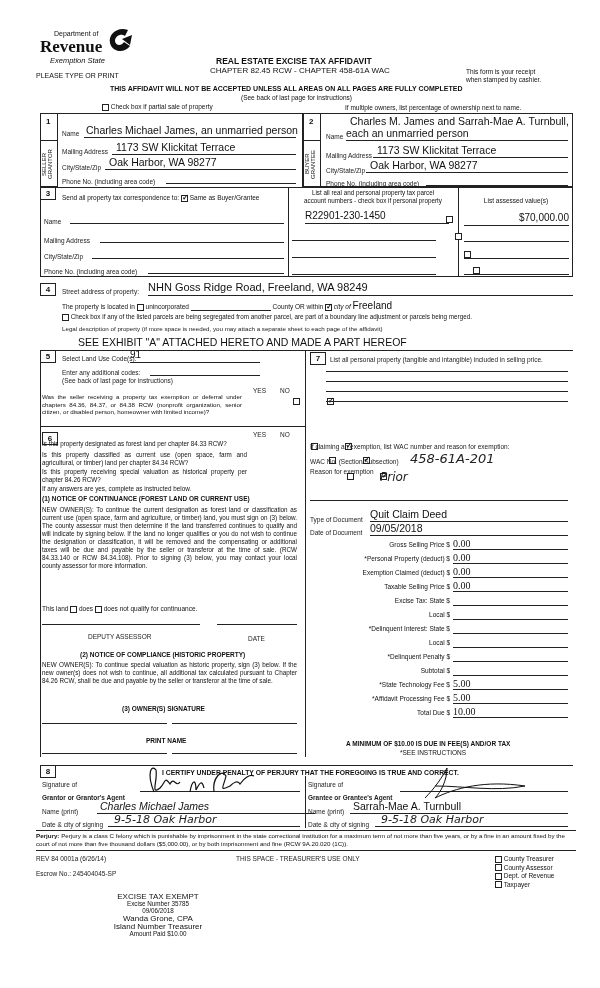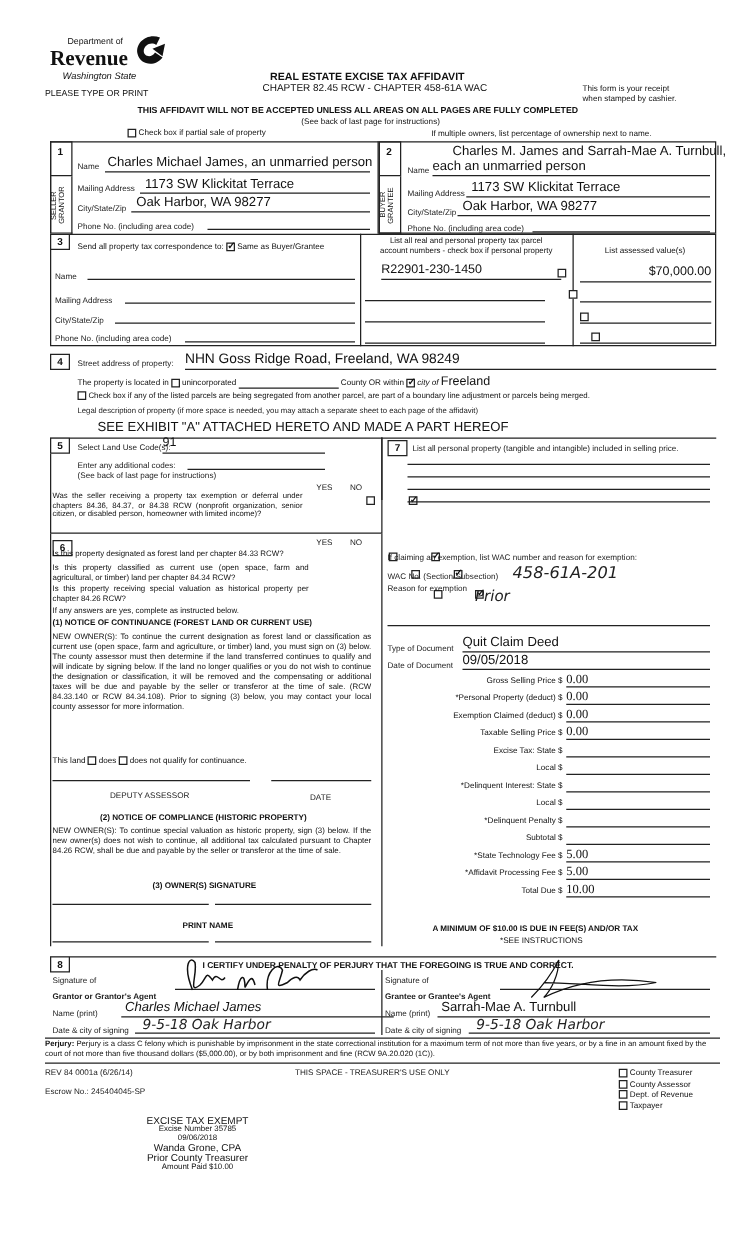--- a/index.html
+++ b/index.html
@@ -22,21 +22,21 @@
 </style>
 </head>
 <body>
 
 
 
 
 <div class="abs" style="left:40px;top:30px;width:100px;height:40px;">
   <span class="abs" style="left:14px;top:0px;font-size:7px;">Department of</span>
   <span class="abs" style="left:0px;top:7px;font-size:17px;font-weight:bold;font-family:'Liberation Serif',serif;">Revenue</span>
-  <span class="abs" style="left:10px;top:26px;font-size:7.5px;font-style:italic;">Washington State</span>
+  <span class="abs" style="left:10px;top:26px;font-size:7.5px;font-style:italic;">Exemption State</span>
   <svg class="abs" style="left:66px;top:-4px;" width="28" height="28" viewBox="0 0 28 28">
     <path d="M22 4 C12 0 2 8 4 17 C6 26 18 28 24 20 L18 16 C15 21 9 19 9 15 C9 10 15 7 19 10 Z" fill="#111"></path>
     <path d="M16 13 L26 9 L24 19 Z" fill="#111"></path>
   </svg>
 </div>
 <span class="abs" style="left:36px;top:72px;font-size:7px;">PLEASE TYPE OR PRINT</span>
 <span class="abs" style="left:216px;top:56px;font-size:8.5px;font-weight:bold;">REAL ESTATE EXCISE TAX AFFIDAVIT</span>
 <span class="abs" style="left:210px;top:66px;font-size:8px;">CHAPTER 82.45 RCW - CHAPTER 458-61A WAC</span>
 <span class="abs" style="left:466px;top:68px;font-size:6.5px;">This form is your receipt</span>
 <span class="abs" style="left:466px;top:76px;font-size:6.5px;">when stamped by cashier.</span>
@@ -63,21 +63,21 @@
 
 <span class="abs lbl" style="left:62px;top:130px;">Name</span>
 <div class="line" style="left:84px;top:124px;width:212px;height:14px;"><span class="val" style="padding-left:2px;font-size:10.5px;">Charles Michael James, an unmarried person</span></div>
 <span class="abs lbl" style="left:62px;top:148px;">Mailing Address</span>
 <div class="line" style="left:112px;top:141px;width:184px;height:14px;"><span class="val" style="padding-left:4px;font-size:10.5px;">1173 SW Klickitat Terrace</span></div>
 <span class="abs lbl" style="left:62px;top:164px;">City/State/Zip</span>
 <div class="line" style="left:105px;top:156px;width:191px;height:14px;"><span class="val" style="padding-left:4px;font-size:10.5px;">Oak Harbor,  WA  98277</span></div>
 <span class="abs lbl" style="left:62px;top:178px;">Phone No. (including area code)</span>
 <div class="line" style="left:166px;top:174px;width:130px;height:10px;"></div>
 
-<div class="abs val" style="left:350px;top:115px;font-size:10.5px;margin-left:12px;">Charles M. James and Sarrah-Mae A. Turnbull,</div>
+<div class="abs val" style="left:350px;top:115px;font-size:10.5px;">Charles M. James and Sarrah-Mae A. Turnbull,</div>
 <span class="abs lbl" style="left:326px;top:133px;">Name</span>
 <div class="line" style="left:346px;top:127px;width:222px;height:14px;"><span class="val" style="font-size:10.5px;">each an unmarried person</span></div>
 <span class="abs lbl" style="left:326px;top:152px;">Mailing Address</span>
 <div class="line" style="left:373px;top:144px;width:195px;height:14px;"><span class="val" style="padding-left:4px;font-size:10.5px;">1173 SW Klickitat Terrace</span></div>
 <span class="abs lbl" style="left:326px;top:167px;">City/State/Zip</span>
 <div class="line" style="left:366px;top:159px;width:202px;height:14px;"><span class="val" style="padding-left:4px;font-size:10.5px;">Oak Harbor, WA 98277</span></div>
 <span class="abs lbl" style="left:326px;top:180px;">Phone No. (including area code)</span>
 <div class="line" style="left:426px;top:176px;width:142px;height:10px;"></div>
 
 
@@ -315,18 +315,18 @@
   <div><span class="cb"></span> <span>Dept. of Revenue</span></div>
   <div><span class="cb"></span> <span>Taxpayer</span></div>
 </div>
 
 
 <div class="abs" style="left:100px;top:893px;width:116px;text-align:center;font-family:Liberation Sans, sans-serif;line-height:1.05;">
   <div style="font-size:8px;">EXCISE TAX EXEMPT</div>
   <div style="font-size:6.3px;">Excise Number 35785</div>
   <div style="font-size:6.3px;">09/06/2018</div>
   <div style="font-size:8px;">Wanda Grone, CPA</div>
-  <div style="font-size:8px;">Prior County Treasurer</div>
+  <div style="font-size:8px;">Island Number Treasurer</div>
   <div style="font-size:6.3px;">Amount Paid $10.00</div>
 </div>
 
 
 
 
 </body></html>

